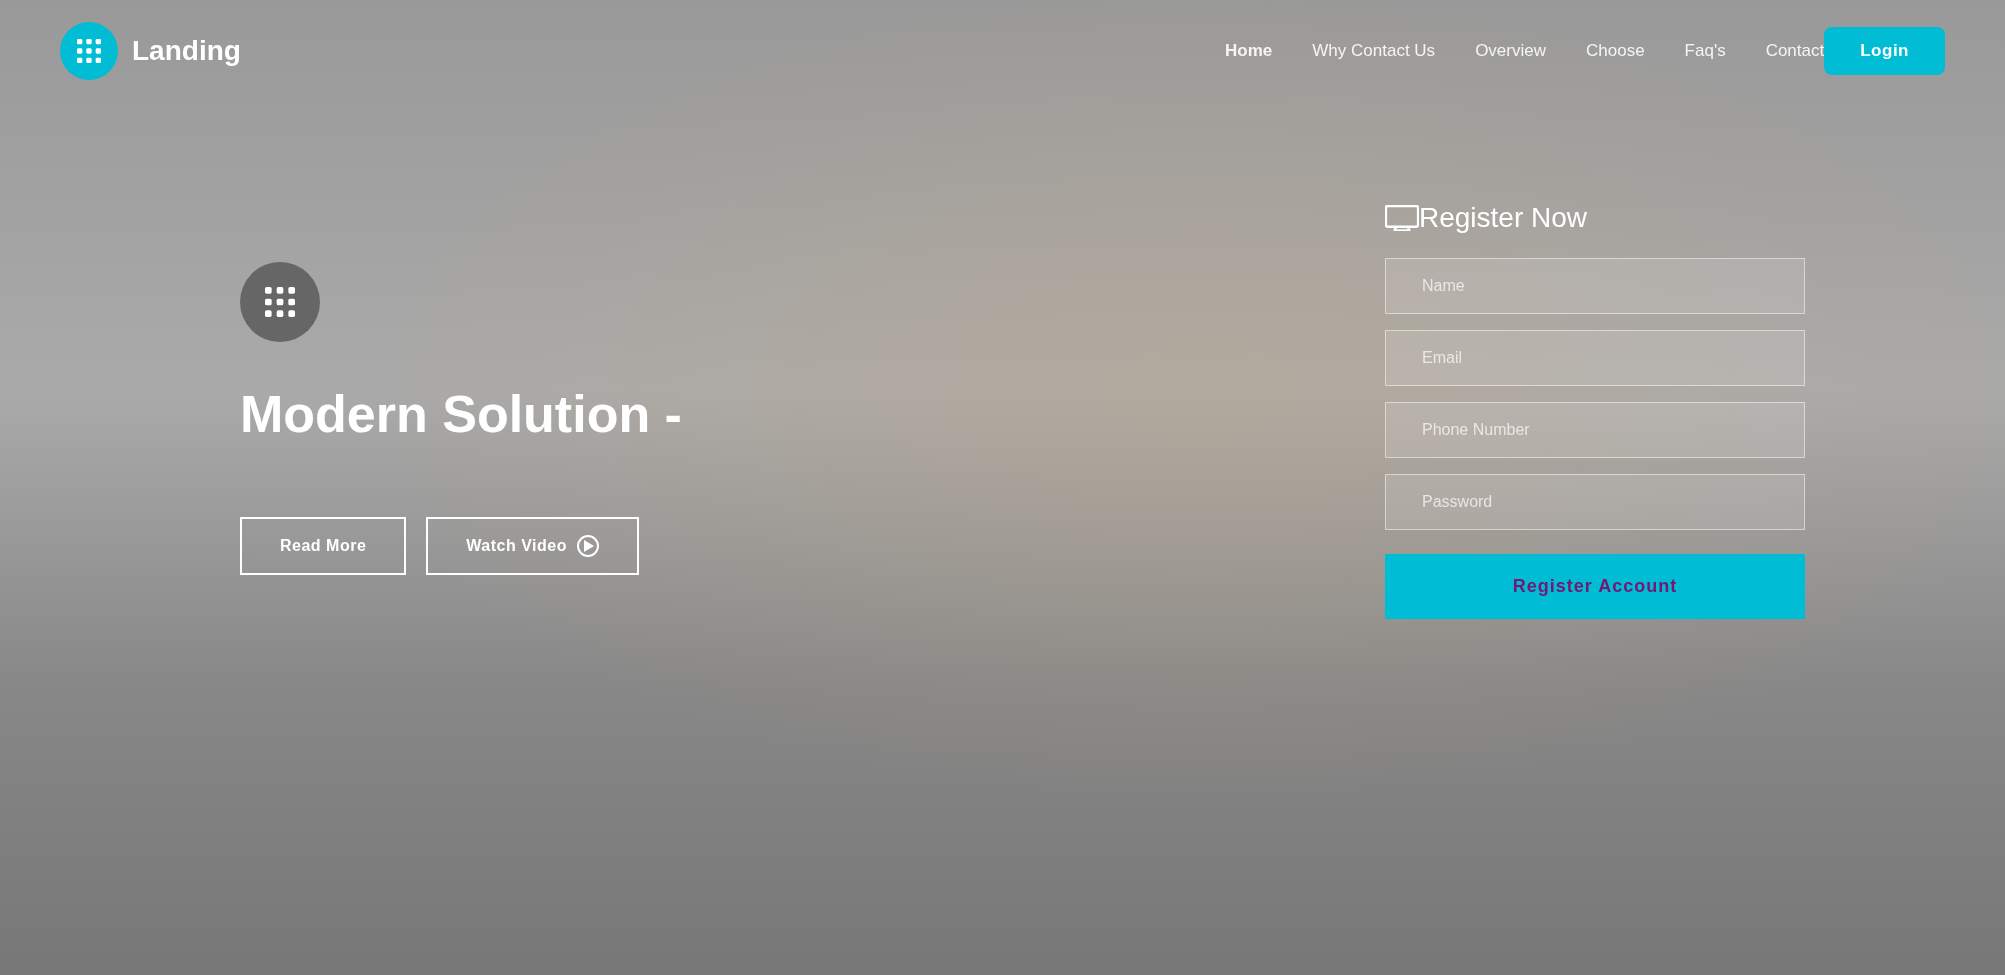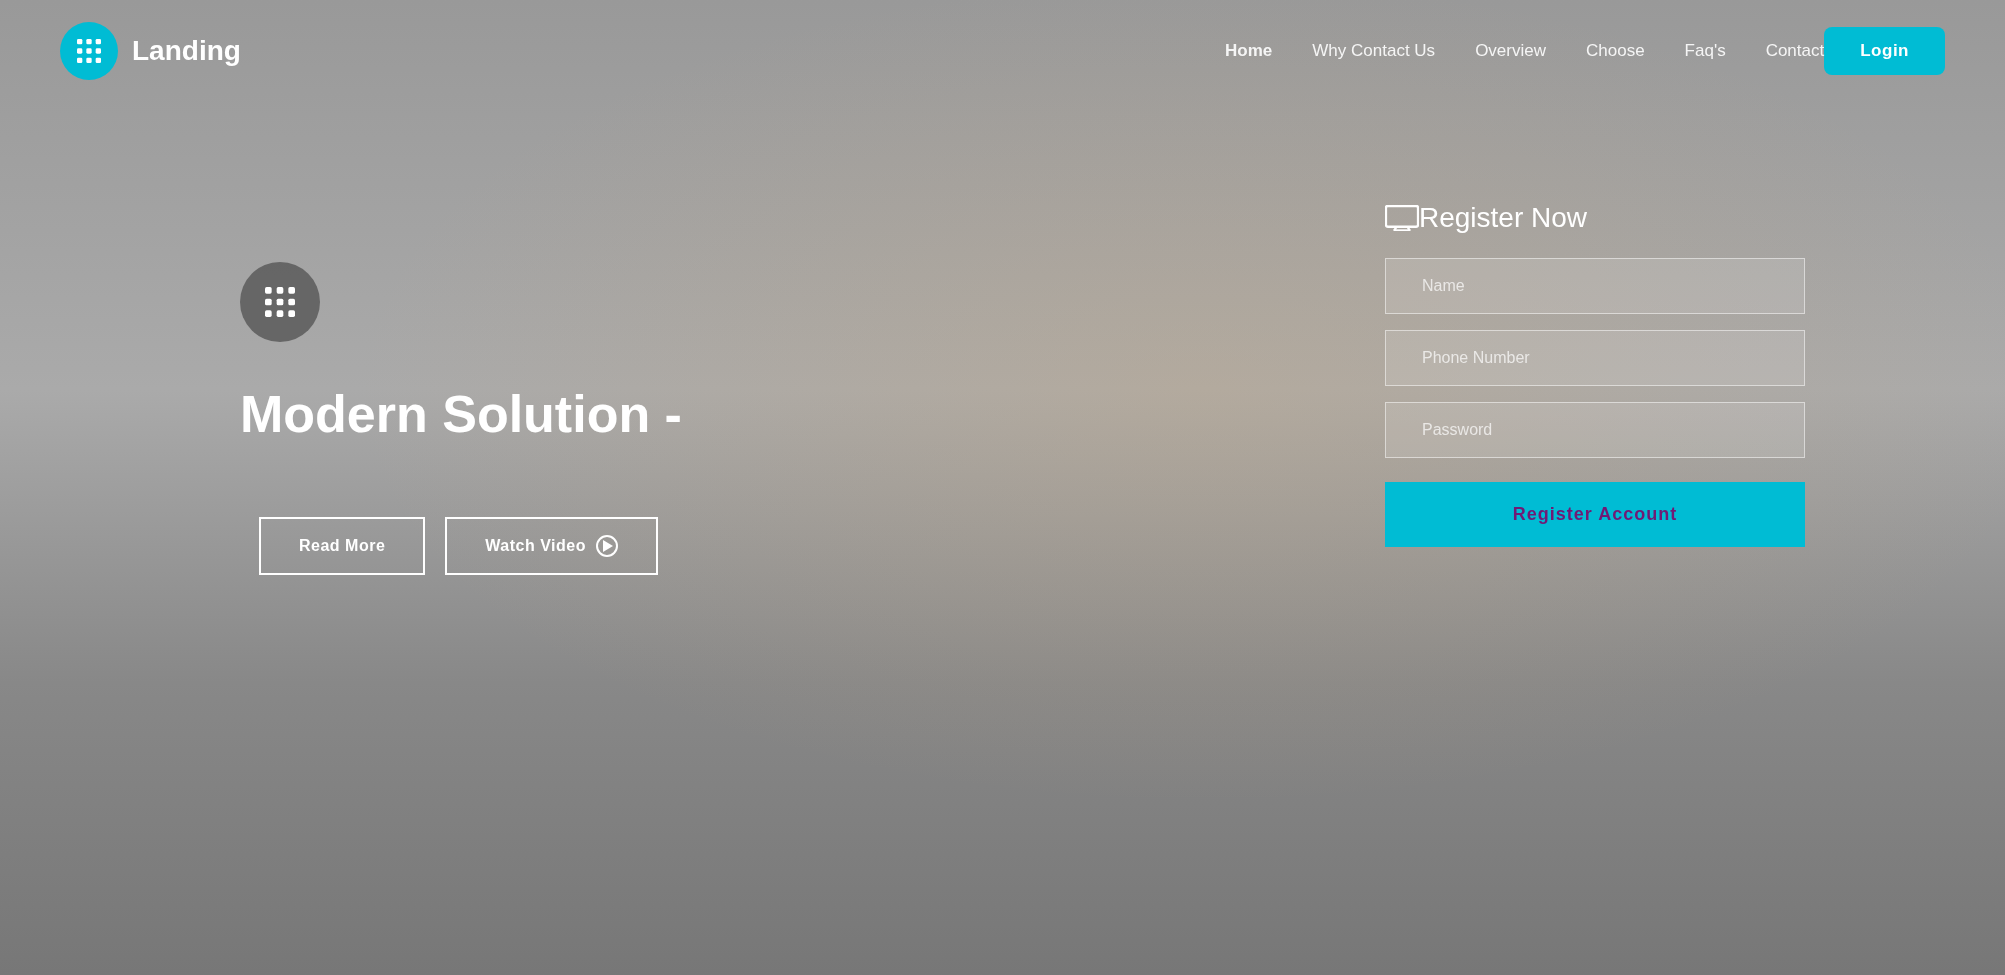--- a/index.html
+++ b/index.html
@@ -151,21 +151,20 @@
       font-size: 44px;
       font-weight: 300;
       line-height: 1.2;
       opacity: 0.9;
     }
 
     .hero-buttons {
       display: flex;
       gap: 20px;
       margin-top: 20px;
-      margin-left: 19px;
     }
 
     .btn-read-more {
       border: 2px solid white;
       background: transparent;
       color: white;
       padding: 16px 38px;
       font-size: 16px;
       font-weight: 600;
       cursor: pointer;
@@ -339,20 +338,23 @@
           <line x1="9" y1="27" x2="27" y2="27" stroke="white" stroke-width="2.5"></line>
         </svg>
       </div>
       <span>Register Now</span>
     </div>
 
     <div class="form-field">
       <input type="text" placeholder="Name" style="">
     </div>
 
+    <div class="form-field">
+      <input type="email" placeholder="Email" style="">
+    </div>
 
     <div class="form-field">
       <input type="tel" placeholder="Phone Number" style="">
     </div>
 
     <div class="form-field">
       <input type="password" placeholder="Password" style="">
     </div>
 
     <button class="btn-register">Register Account</button>

